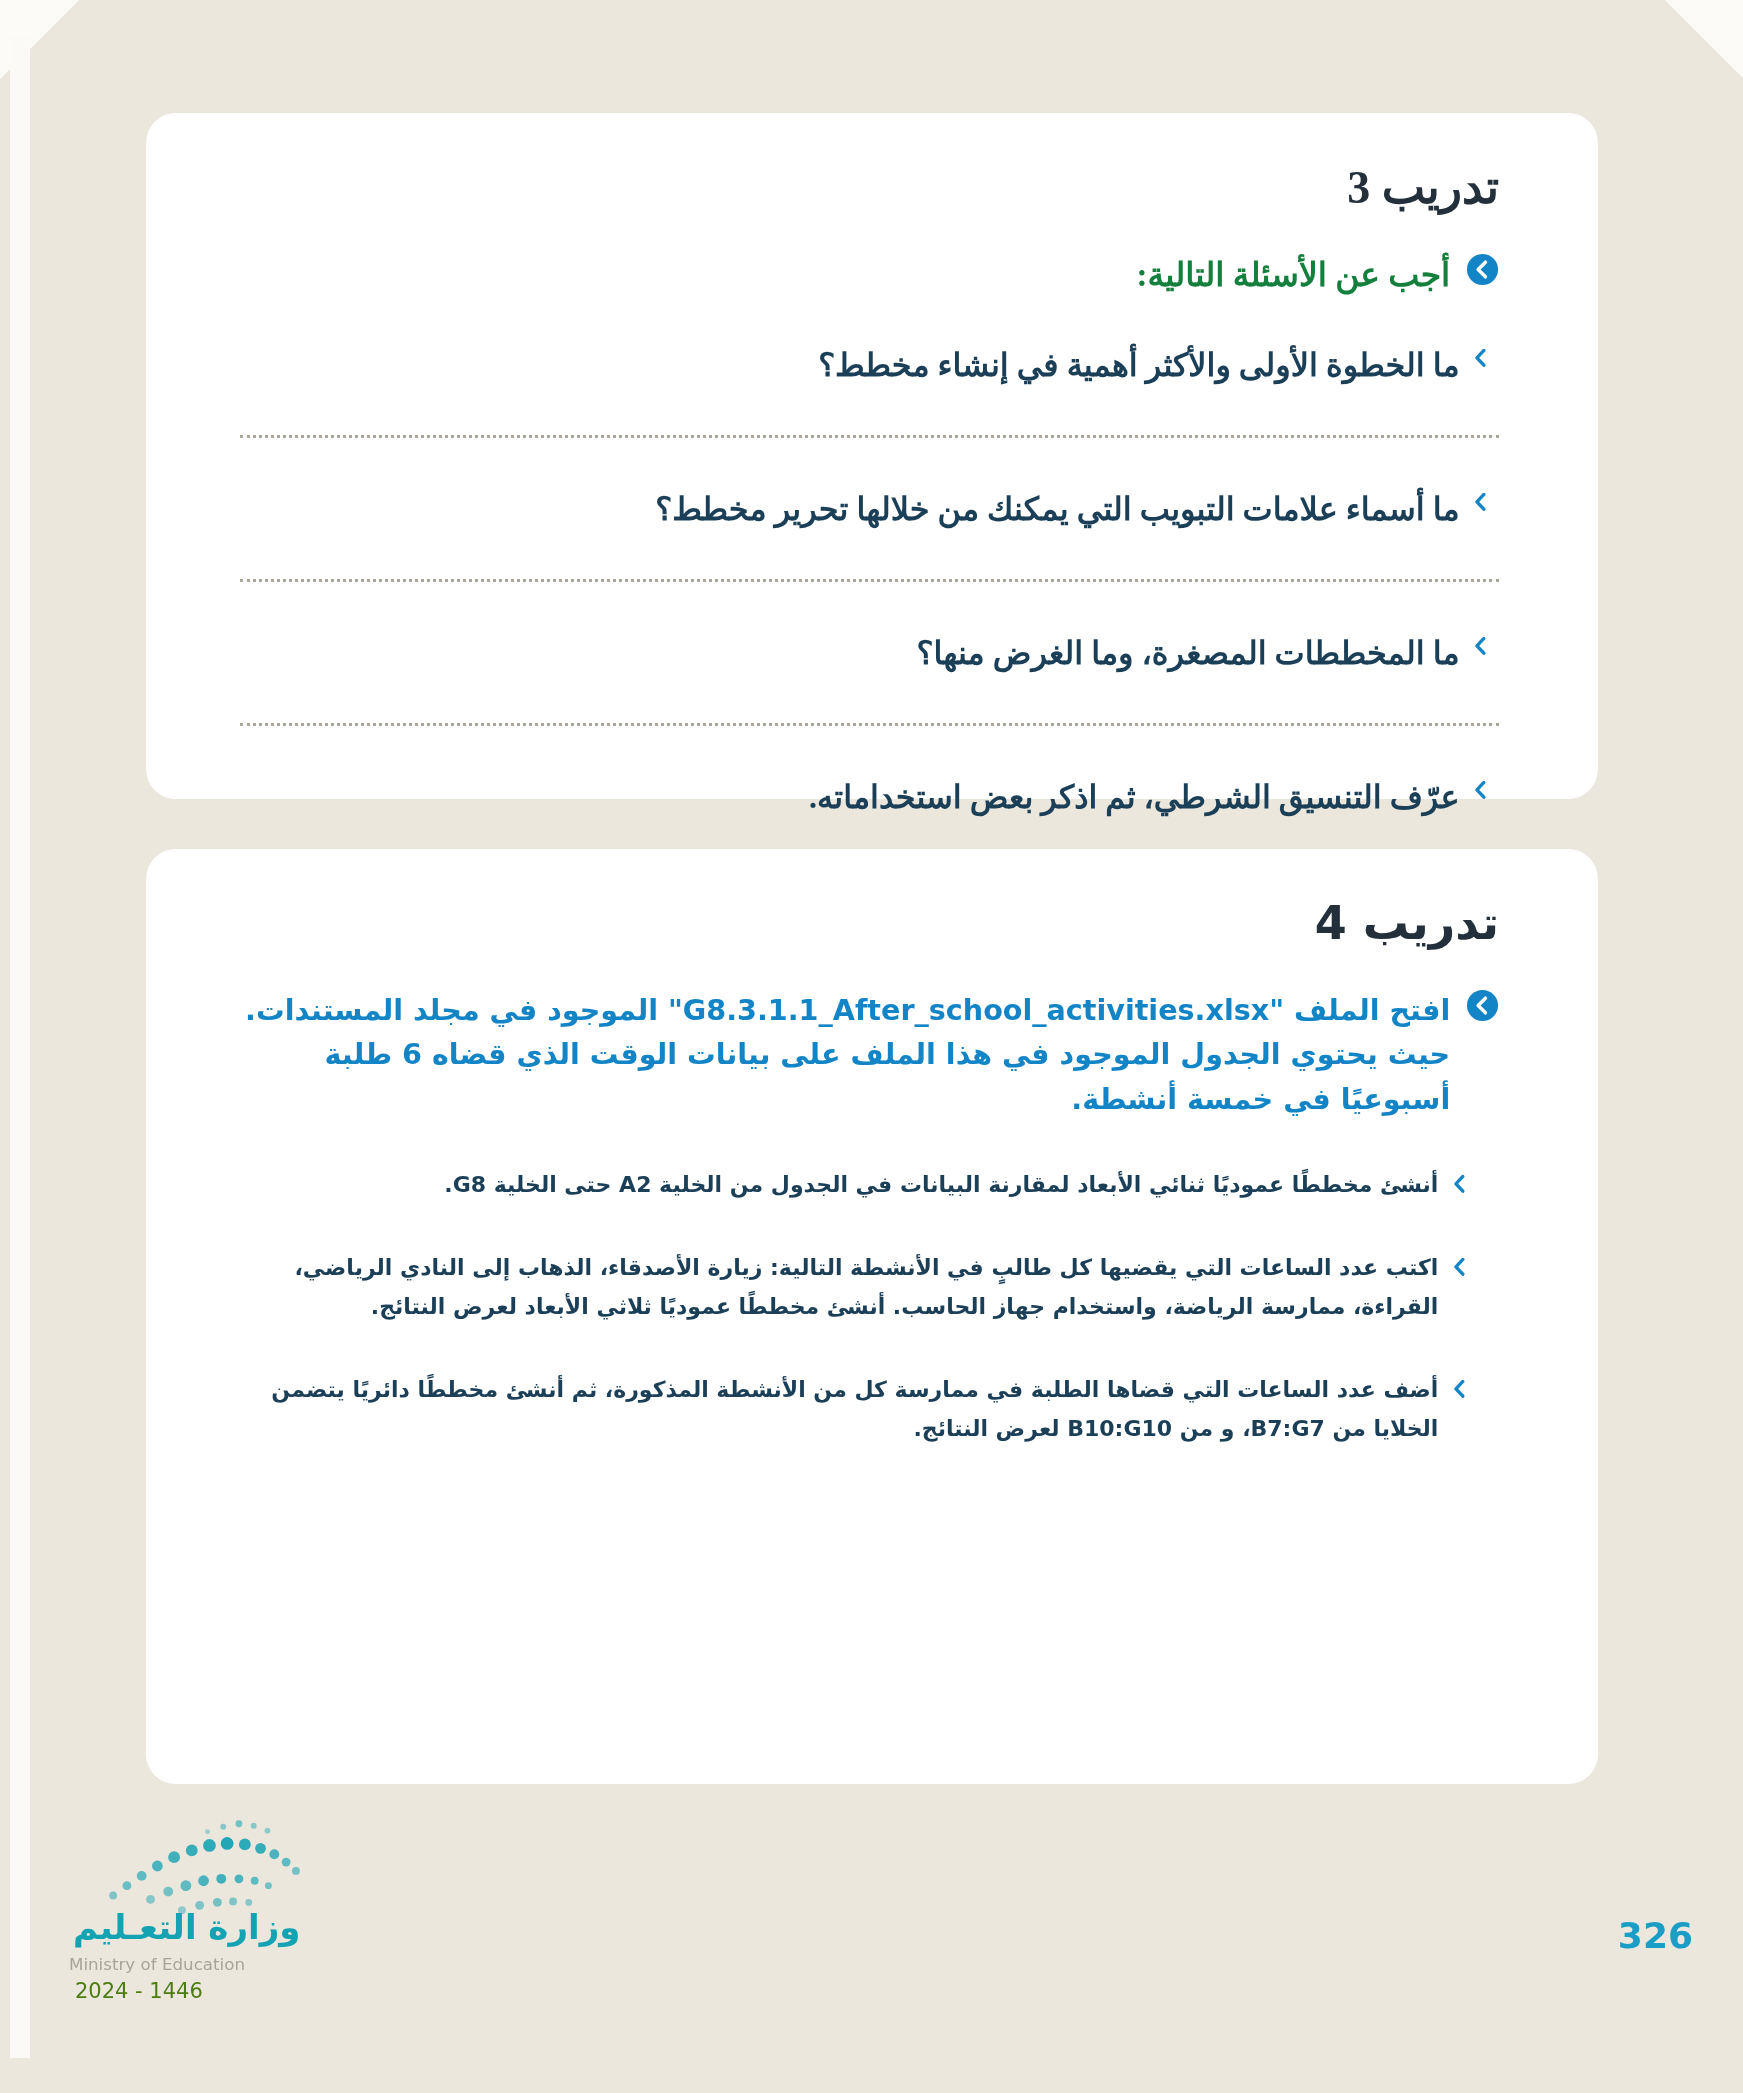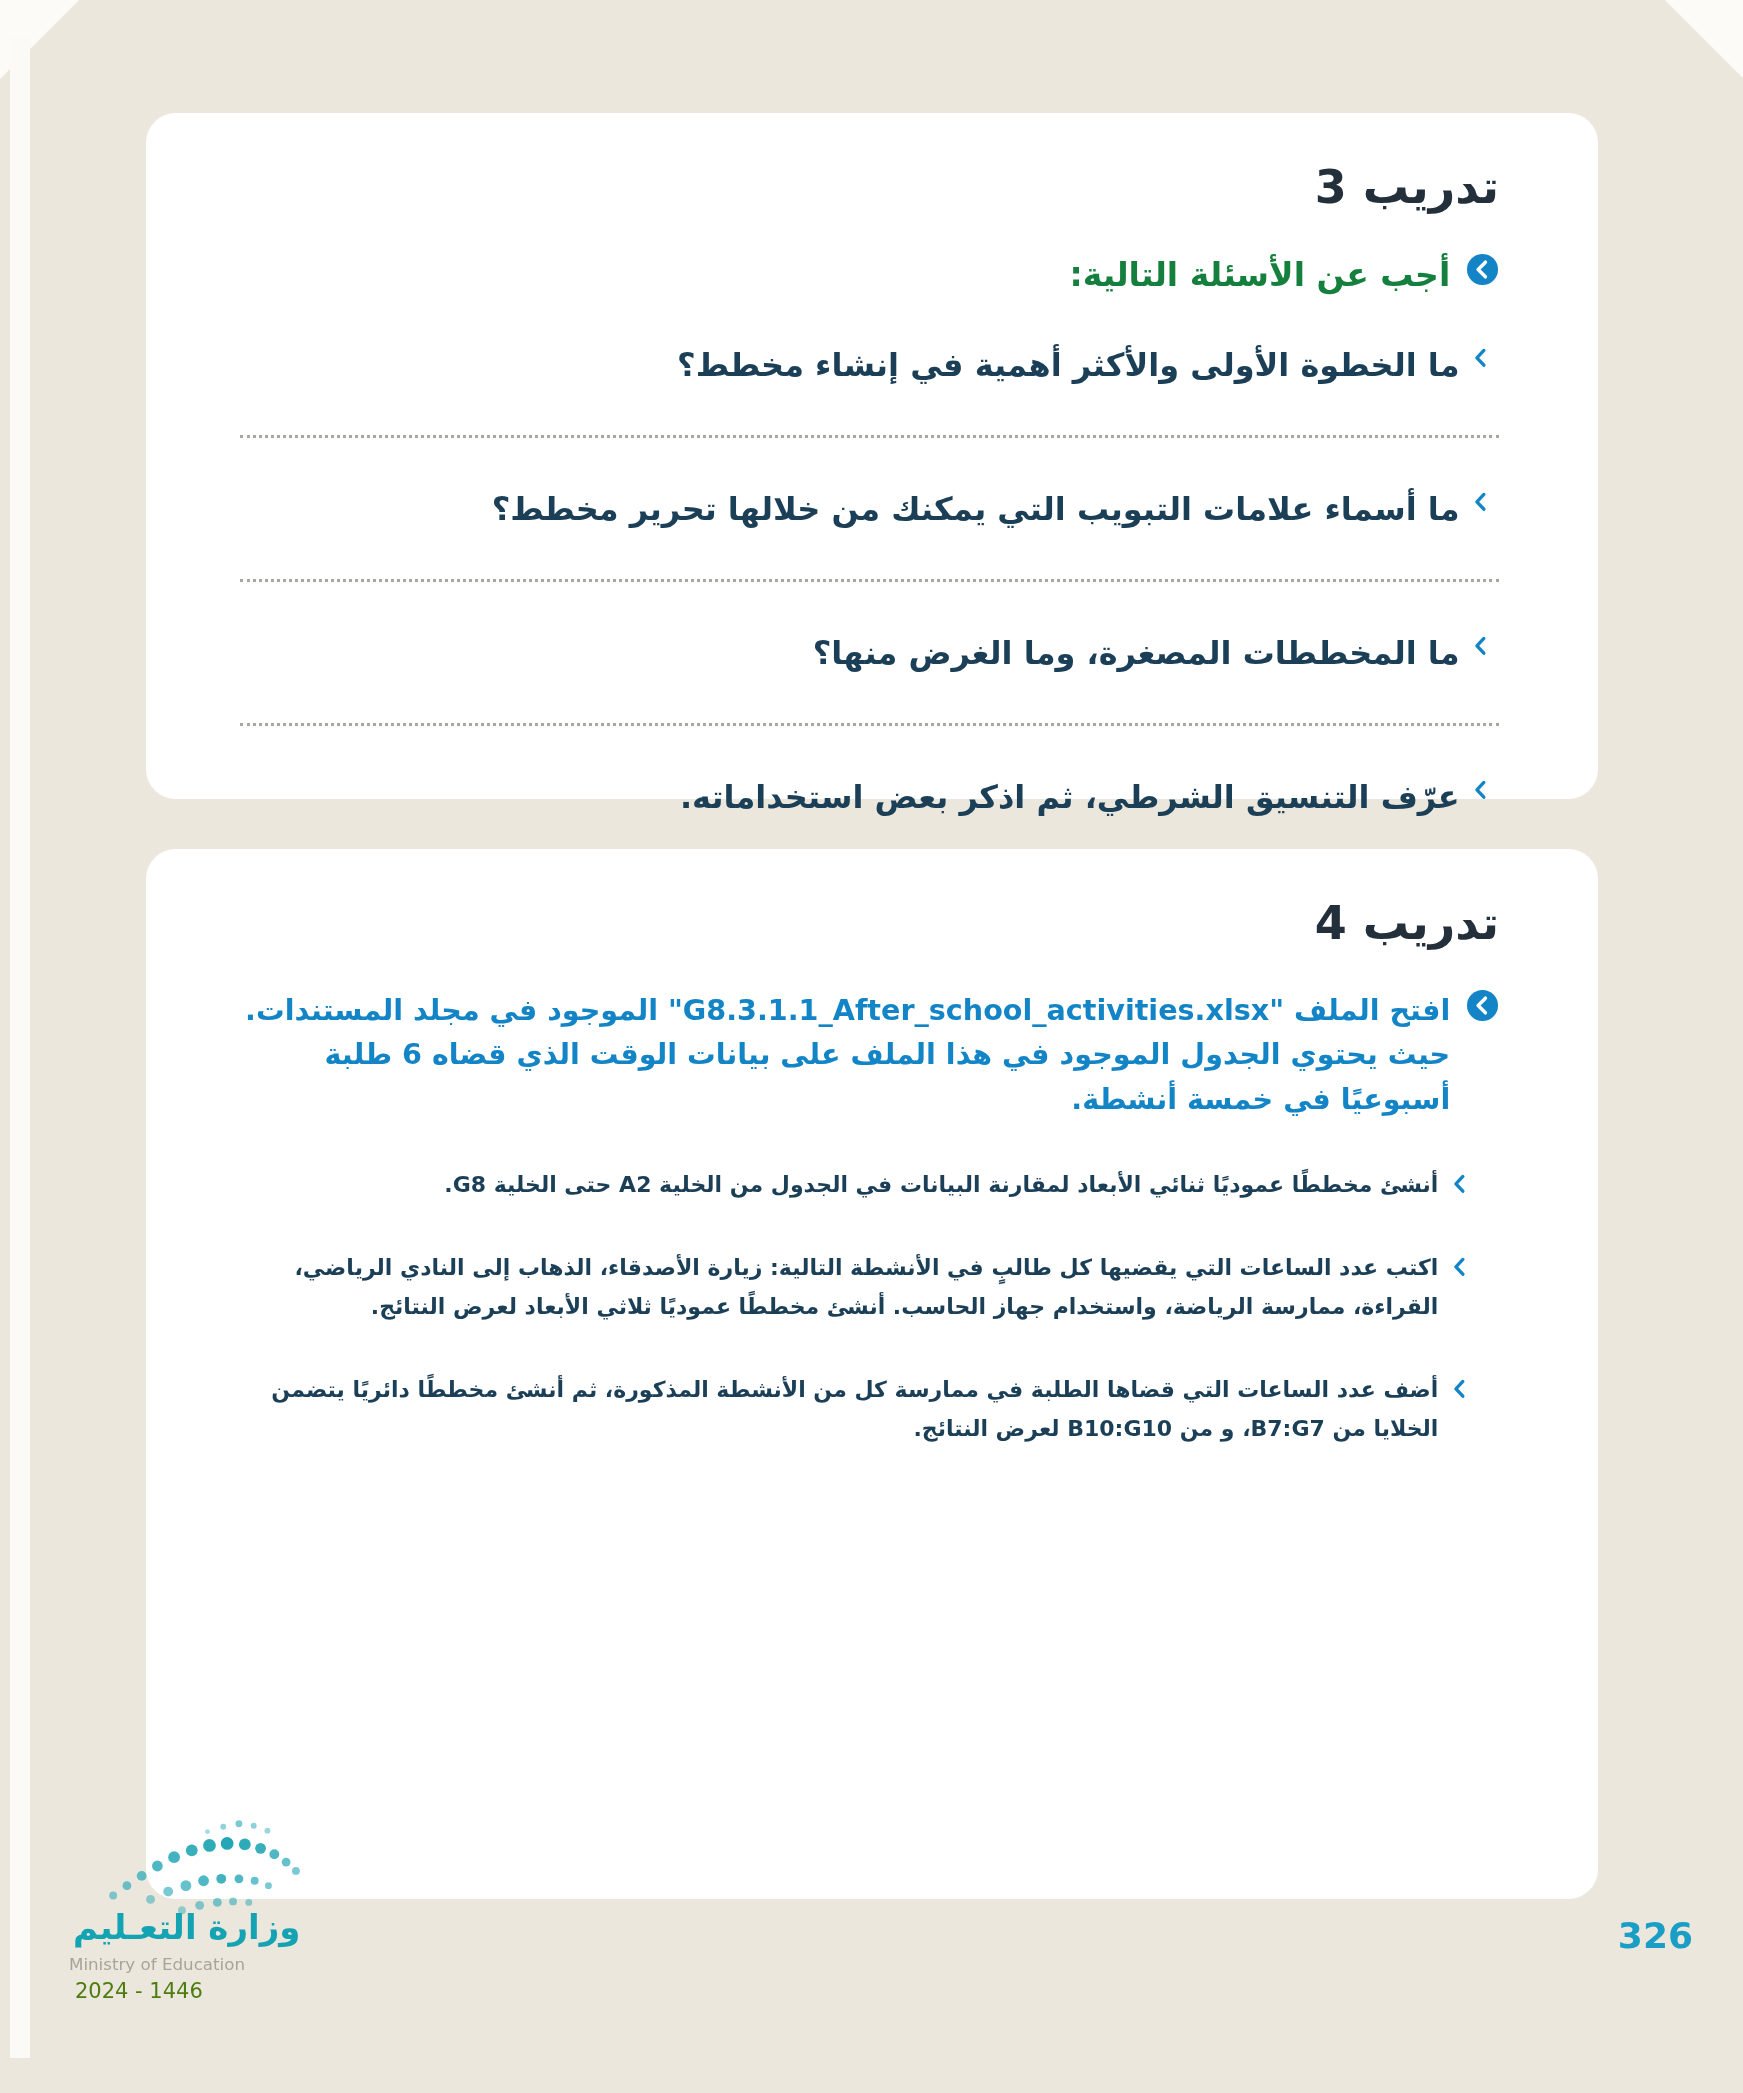--- a/index.html
+++ b/index.html
@@ -16,22 +16,22 @@
   .corner-left  { left: 0;  border-top: 79px solid #fcfbf8; border-right: 79px solid transparent; }
   .corner-right { right: 0; border-top: 79px solid #fcfbf8; border-left: 79px solid transparent; }
   .left-strip { position: absolute; left: 9.9px; top: 37px; width: 19.7px; height: 2021px; background: #fbfaf6; }
 
   .card {
     position: absolute; left: 146px; width: 1452px;
     background: #ffffff; border-radius: 29.6px;
     padding: 47px 99px 59px 94px;
     direction: rtl;
   }
-  .card-ex3 { top: 113px; height: 686px; }
-  .card-ex4 { top: 849px; height: 1050px; }
+  .card-ex3 { top: 113px; height: 686px; font-family: Liberation Serif, serif; }
+  .card-ex4 { top: 849px; height: 935px; }
 
   .card-title { font-size: 46px; font-weight: 700; color: #232f3a; }
 
   .prompt-row { display: flex; align-items: flex-start; gap: 15.8px; margin-top: 37px; }
   .circle-icon { flex: 0 0 auto; margin-top: 2px; }
   .prompt-text { font-size: 33px; font-weight: 700; color: #15803d; padding-top: 3.9px; }
   .intro-text  { font-size: 28.6px; font-weight: 700; color: #1385c6; line-height: 1.55; padding-top: 1px; }
 
   .q-block { margin-top: 5.9px; }
   .q-row { display: flex; gap: 13.8px; margin-top: 46px; padding-right: 11.8px; align-items: flex-start; }

